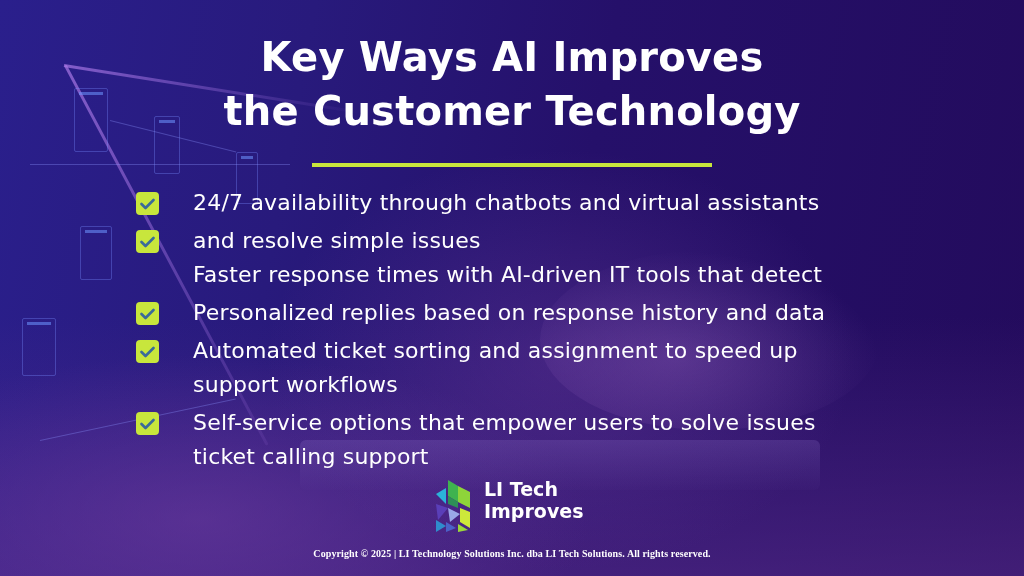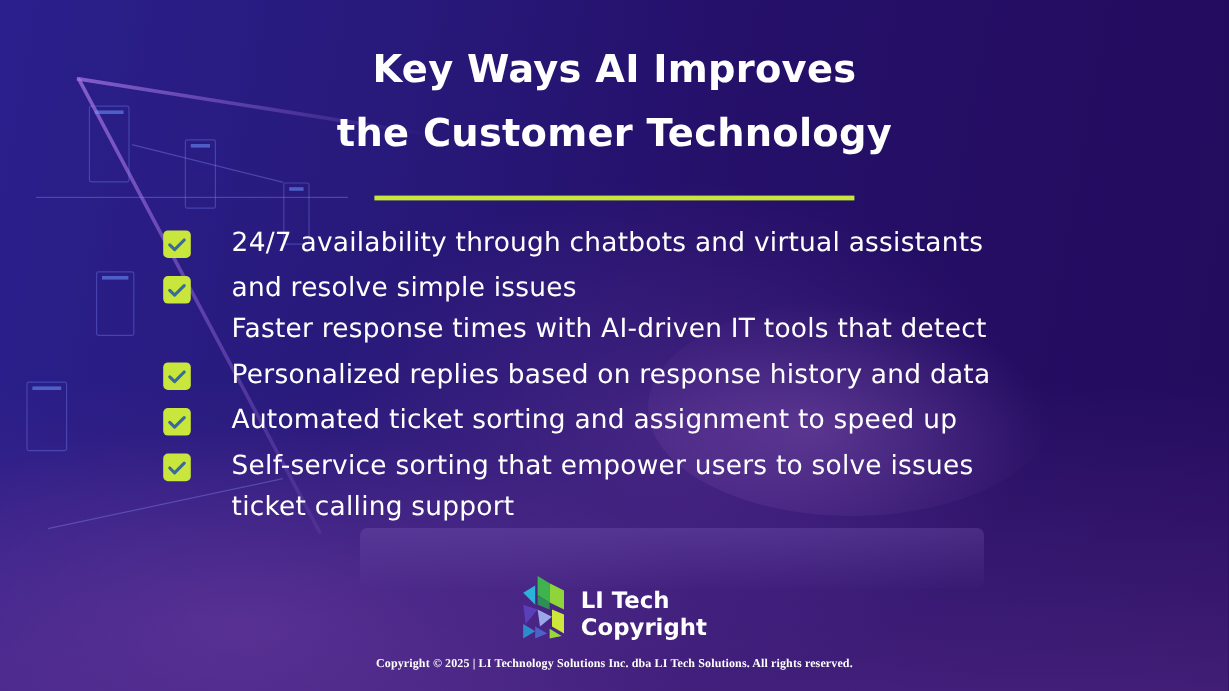--- a/index.html
+++ b/index.html
@@ -44,21 +44,21 @@
       position: absolute; left: 540px; top: 250px; width: 340px; height: 180px;
       background: radial-gradient(ellipse at 40% 60%, rgba(150,100,190,0.35), rgba(0,0,0,0) 70%);
       border-radius: 50%;
     }
 
     .title {
       position: absolute; left: 0; right: 0; top: 30px;
       text-align: center;
       font-family: "DejaVu Sans", sans-serif;
       font-weight: 700;
-      font-size: 32px;
+      font-size: 40px;
       line-height: 54px;
       letter-spacing: 0.2px;
     }
     .title span { display: block; }
     .underline {
       position: absolute; left: 312px; top: 163px; width: 400px; height: 4px;
       background: #c8e63c;
     }
 
     .bullets { position: absolute; left: 136px; top: 186px; width: 800px; }
@@ -75,21 +75,21 @@
       line-height: 34px;
       color: #ffffff;
       letter-spacing: 0.2px;
       display: block;
       margin-left: 14px;
     }
     .bullet .text span { display: block; }
 
     .logo {
       position: absolute; left: 434px; top: 478px;
-      display: flex; align-items: flex-end; gap: 12px;
+      display: flex; align-items: flex-start; gap: 12px;
     }
     .logo-mark { width: 38px; height: 56px; }
     .logo-text {
       font-family: "DejaVu Sans", sans-serif; font-weight: 700;
       font-size: 19px; line-height: 22px; color: #ffffff;
     }
     .logo-text span { display: block; }
 
     .copyright {
       position: absolute; left: 0; right: 0; top: 548px;
@@ -156,30 +156,31 @@
     </span>
   </div>
   <div class="bullet">
     <span class="check">
       <svg width="15" height="12" viewBox="0 0 15 12">
           <path d="M1.5 6 L5.5 10 L13.5 2" fill="none" stroke="#3a6a9a" stroke-width="2.6" stroke-linecap="round" stroke-linejoin="round"></path>
         </svg>
     </span>
     <span class="text">
       <span>Automated ticket sorting and assignment to speed up</span>
-    </span>
-  </div>
-  <div class="bullet">
-    <span class="check">
-      <svg width="15" height="12" viewBox="0 0 15 12">
-          <path d="M1.5 6 L5.5 10 L13.5 2" fill="none" stroke="#3a6a9a" stroke-width="2.6" stroke-linecap="round" stroke-linejoin="round"></path>
-        </svg>
-    </span>
-    <span class="text">
-      <span>Self-service sorting that empower users to solve issues</span>
+      <span>support workflows</span>
+    </span>
+  </div>
+  <div class="bullet">
+    <span class="check">
+      <svg width="15" height="12" viewBox="0 0 15 12">
+          <path d="M1.5 6 L5.5 10 L13.5 2" fill="none" stroke="#3a6a9a" stroke-width="2.6" stroke-linecap="round" stroke-linejoin="round"></path>
+        </svg>
+    </span>
+    <span class="text">
+      <span>Self-service options that empower users to solve issues</span>
       <span>ticket calling support</span>
     </span>
   </div>
 </div>
 
 <div class="logo">
   <svg class="logo-mark" viewBox="0 0 38 56">
 
     <polygon points="14,2 24,8 24,24 14,18" fill="#3fb34f"></polygon>
     <polygon points="24,8 36,14 36,30 24,24" fill="#8ed43a"></polygon>
@@ -190,17 +191,17 @@
     <polygon points="2,26 14,30 4,42" fill="#5a3fb8"></polygon>
     <polygon points="14,30 26,36 16,44" fill="#9aa8e8"></polygon>
     <polygon points="26,30 36,34 36,50 26,44" fill="#cde83a"></polygon>
 
     <polygon points="2,42 12,48 2,54" fill="#2f8ccc"></polygon>
     <polygon points="12,44 22,50 12,54" fill="#4b62c8"></polygon>
     <polygon points="24,46 34,52 24,54" fill="#9ad83a"></polygon>
   </svg>
   <div class="logo-text">
     <span>LI Tech</span>
-    <span>Copyright</span>
+    <span>Improves</span>
   </div>
 </div>
 
 <div class="copyright">Copyright © 2025 | LI Technology Solutions Inc. dba LI Tech Solutions. All rights reserved.</div>
 
 </body></html>

